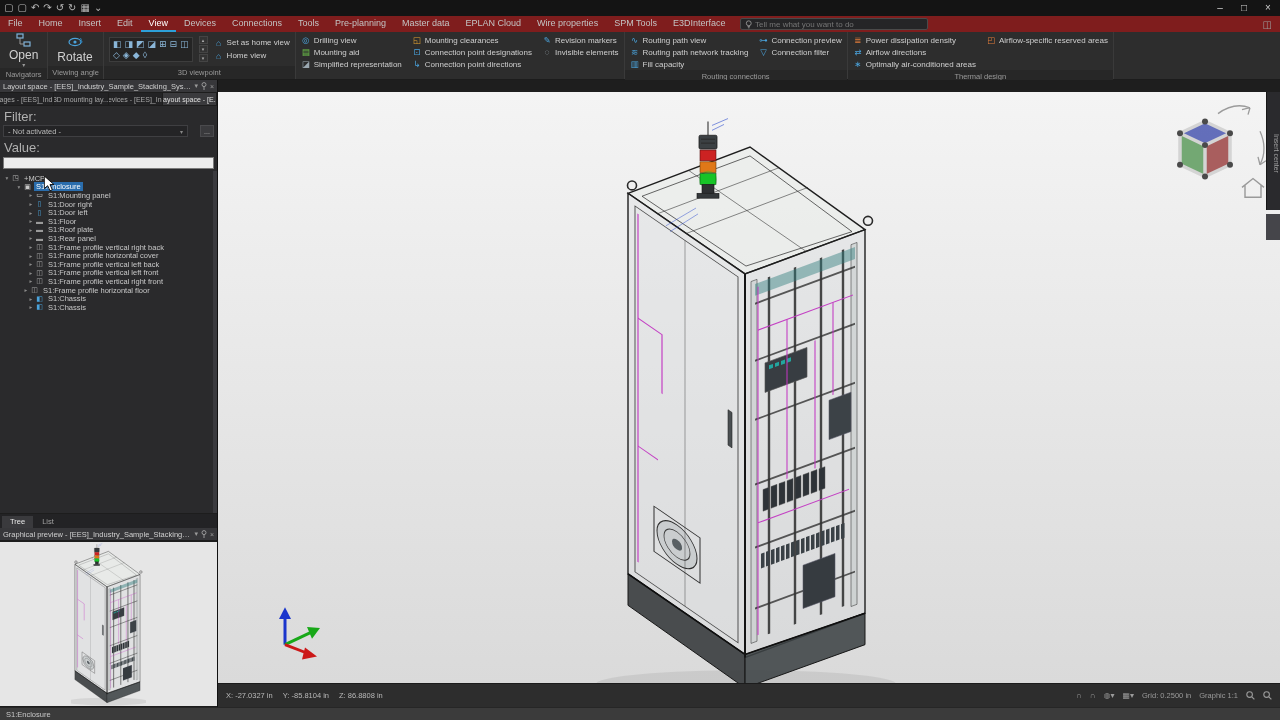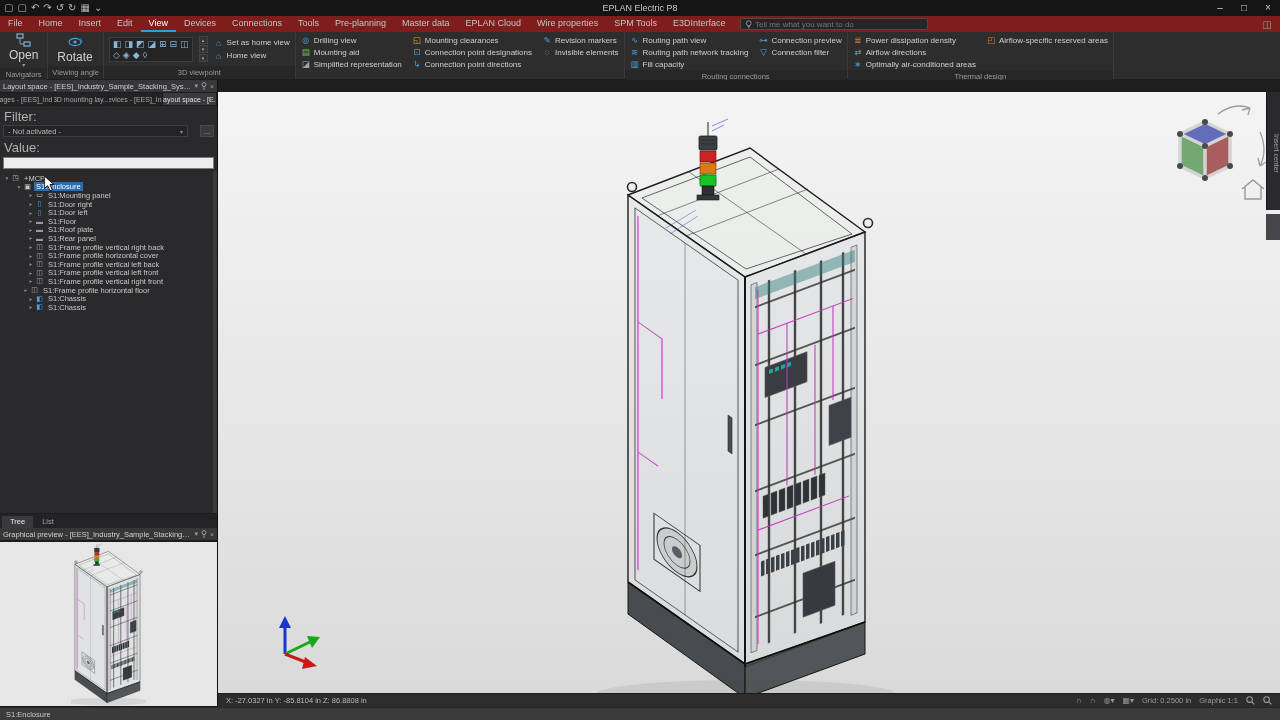--- a/index.html
+++ b/index.html
@@ -85,22 +85,22 @@
   .maincol { flex:1; display:flex; flex-direction:column; min-width:0; }
   .doc-tabbar { height:12px; background:#1e1e1e; display:flex; flex:0 0 auto; }
   .dtab { display:flex; align-items:center; gap:4px; font-size:7.5px; color:#9a9a9a; padding:0 8px;margin-top:36px; }
   .dtab.active { background:#2d2d30; color:#4db8ff; }
   .dtab .closex { color:#9a9a9a; font-size:7px; }
   .canvas { flex:1; position:relative; min-height:0; overflow:hidden; }
   .canvas svg.main3d { position:absolute; inset:0; width:100%; height:100%; }
   .insert-tab { position:absolute; right:0; top:0; width:14px; height:118px; background:#2a2a2d; border-left:1px solid #161616;
     color:#a0a0a0; font-size:7px; writing-mode:vertical-rl; text-align:center; padding-top:4px; }
   .insert-handle { position:absolute; right:0; top:122px; width:14px; height:26px; background:#45454a; }
-  .statusbar { height:14px; background:#2d2d2d; border-top:1px solid #1c1c1c; display:flex; align-items:center;
-    color:#b8b8b8; font-size:7.5px; gap:2px; padding:0 8px; flex:0 0 auto; }
+  .statusbar { height:24px; background:#2d2d2d; border-top:1px solid #1c1c1c; display:flex; align-items:center;
+    color:#b8b8b8; font-size:7.5px; gap:10px; padding:0 8px; flex:0 0 auto; }
   .sb-right { margin-left:auto; display:flex; align-items:center; gap:8px; color:#9a9a9a; }
   .sb-right .sbico { font-size:8px; }
 
   
   .footer { height:13px; background:#3b3b3b; border-top:1px solid #262626; color:#c8c8c8; font-size:7.5px;
     display:flex; align-items:center; padding:0 6px; flex:0 0 auto; }
 
   .cursor-overlay { position:absolute; left:44px; top:176px; z-index:10; pointer-events:none; }
   .hiddendefs { position:absolute; width:0; height:0; }
 </style>
@@ -211,21 +211,20 @@
     <div class="qat" id="qat">
         <span>▢</span>
         <span>▢</span>
         <span>↶</span>
         <span>↷</span>
         <span>↺</span>
         <span>↻</span>
         <span>▦</span>
         <span>⌄</span>
       </div>
-    <div class="tb-title">EPLAN Electric P8</div>
     <div class="winctl">
       <span>–</span>
       <span>□</span>
       <span>×</span>
     </div>
   </div>
 
   <div class="menubar">
     <div id="menu-tabs" style="display:flex;align-items:stretch;">
         <div class="mtab">File</div>

